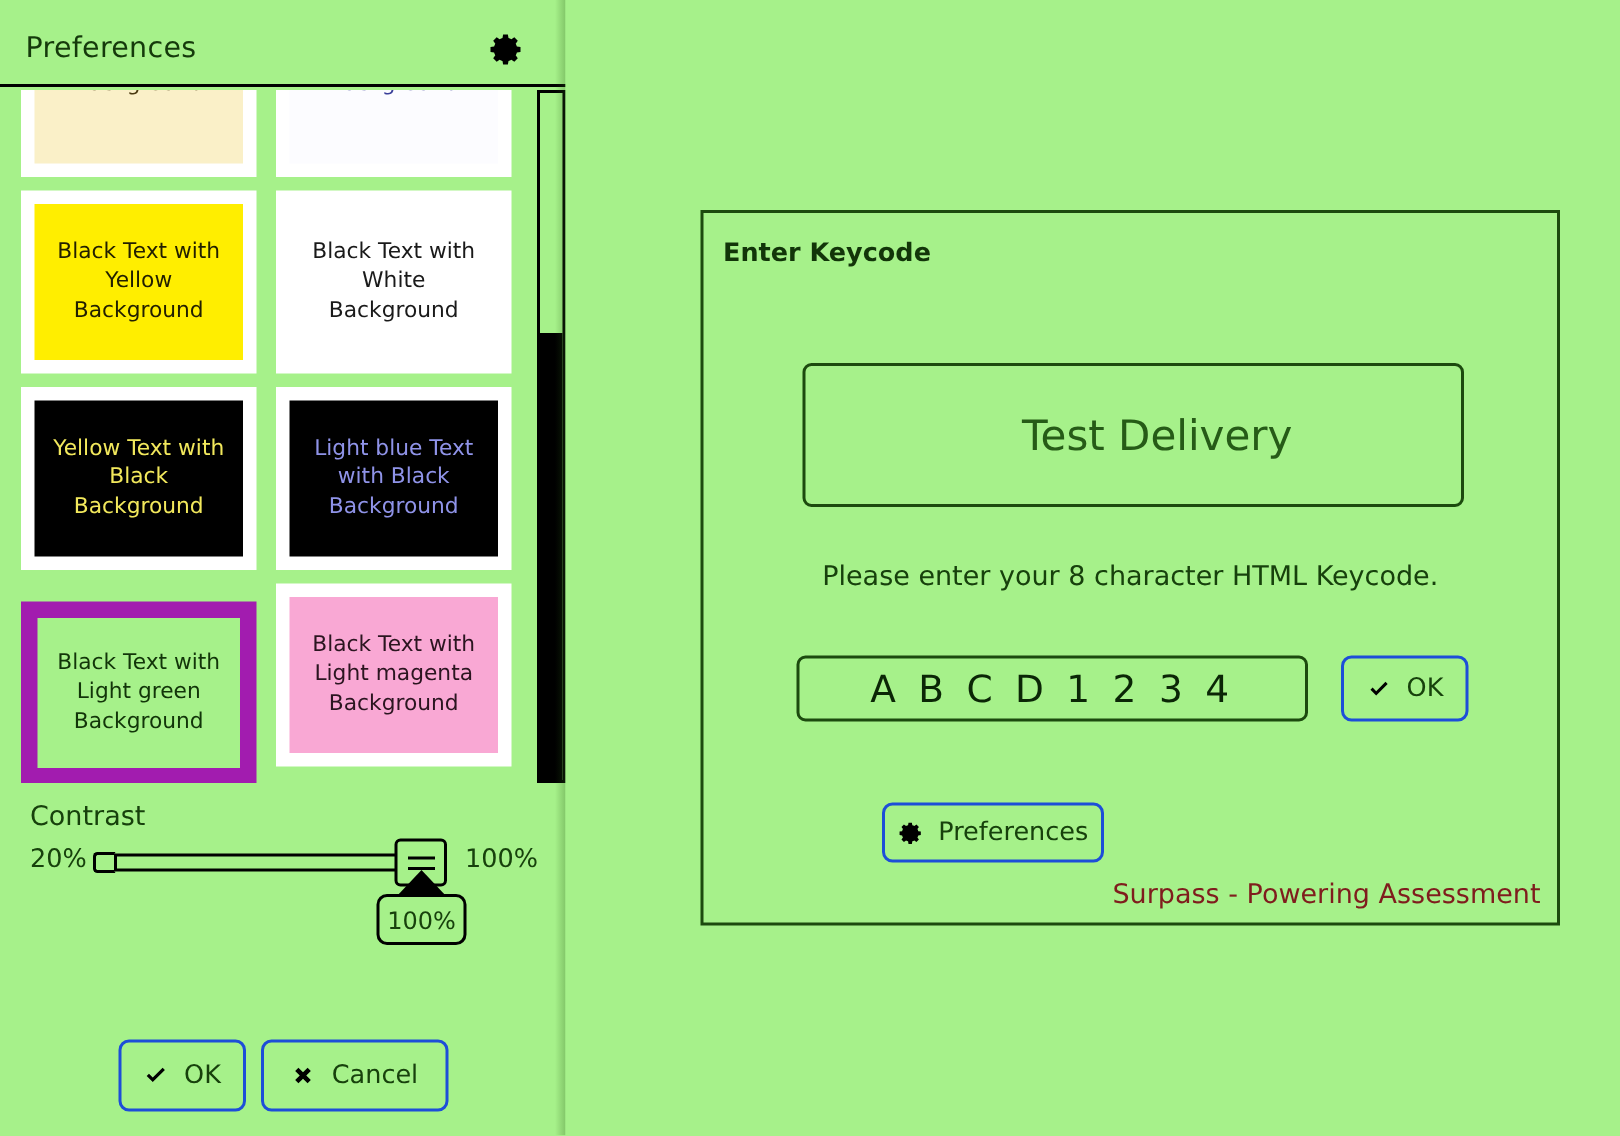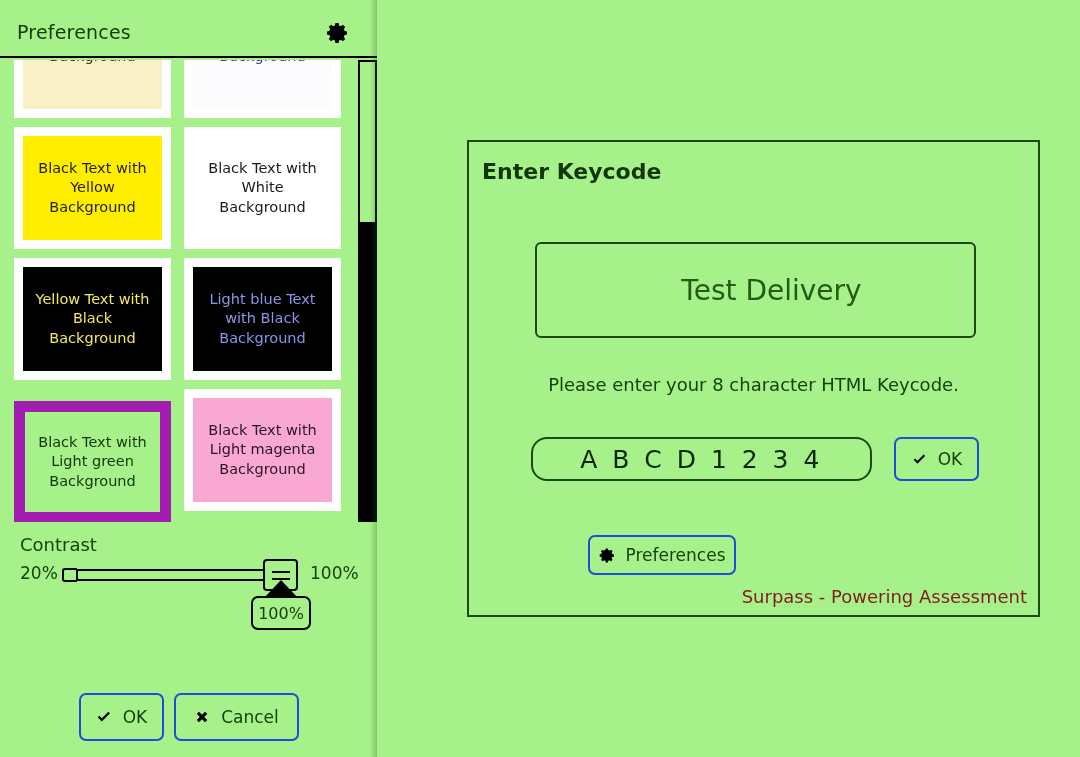--- a/index.html
+++ b/index.html
@@ -235,21 +235,21 @@
   #keycode-dialog {
     position: absolute;
     left: 467px; top: 140px;
     width: 573px; height: 477px;
     border: 2px solid #1c4a0e;
     background: #a6f18a;
   }
   #keycode-heading {
     position: absolute;
     left: 13px; top: 17px;
-    font-size: 22px;
+    font-size: 17px;
     font-weight: bold;
     color: #123509;
   }
   #test-delivery-box {
     position: absolute;
     left: 66px; top: 100px;
     width: 441px; height: 96px;
     border: 2px solid #1c4a0e;
     border-radius: 6px;
     background: #a6f18a;
@@ -273,21 +273,21 @@
   #keycode-row {
     position: absolute;
     left: 62px; top: 295px;
     display: flex;
     align-items: flex-start;
     gap: 22px;
   }
   #keycode-input {
     width: 341px; height: 44px;
     border: 2px solid #1c4a0e;
-    border-radius: 16px;
+    border-radius: 6px;
     background: #a6f18a;
     color: #0b2606;
     font-size: 25px;
     letter-spacing: 3.5px;
     text-align: center;
     font-family: "DejaVu Sans", "Liberation Sans", sans-serif;
     padding: 0;
   }
   #keycode-input::placeholder { color: #4d7a3c; }
   #keycode-ok-btn { width: 85px; height: 44px; }

